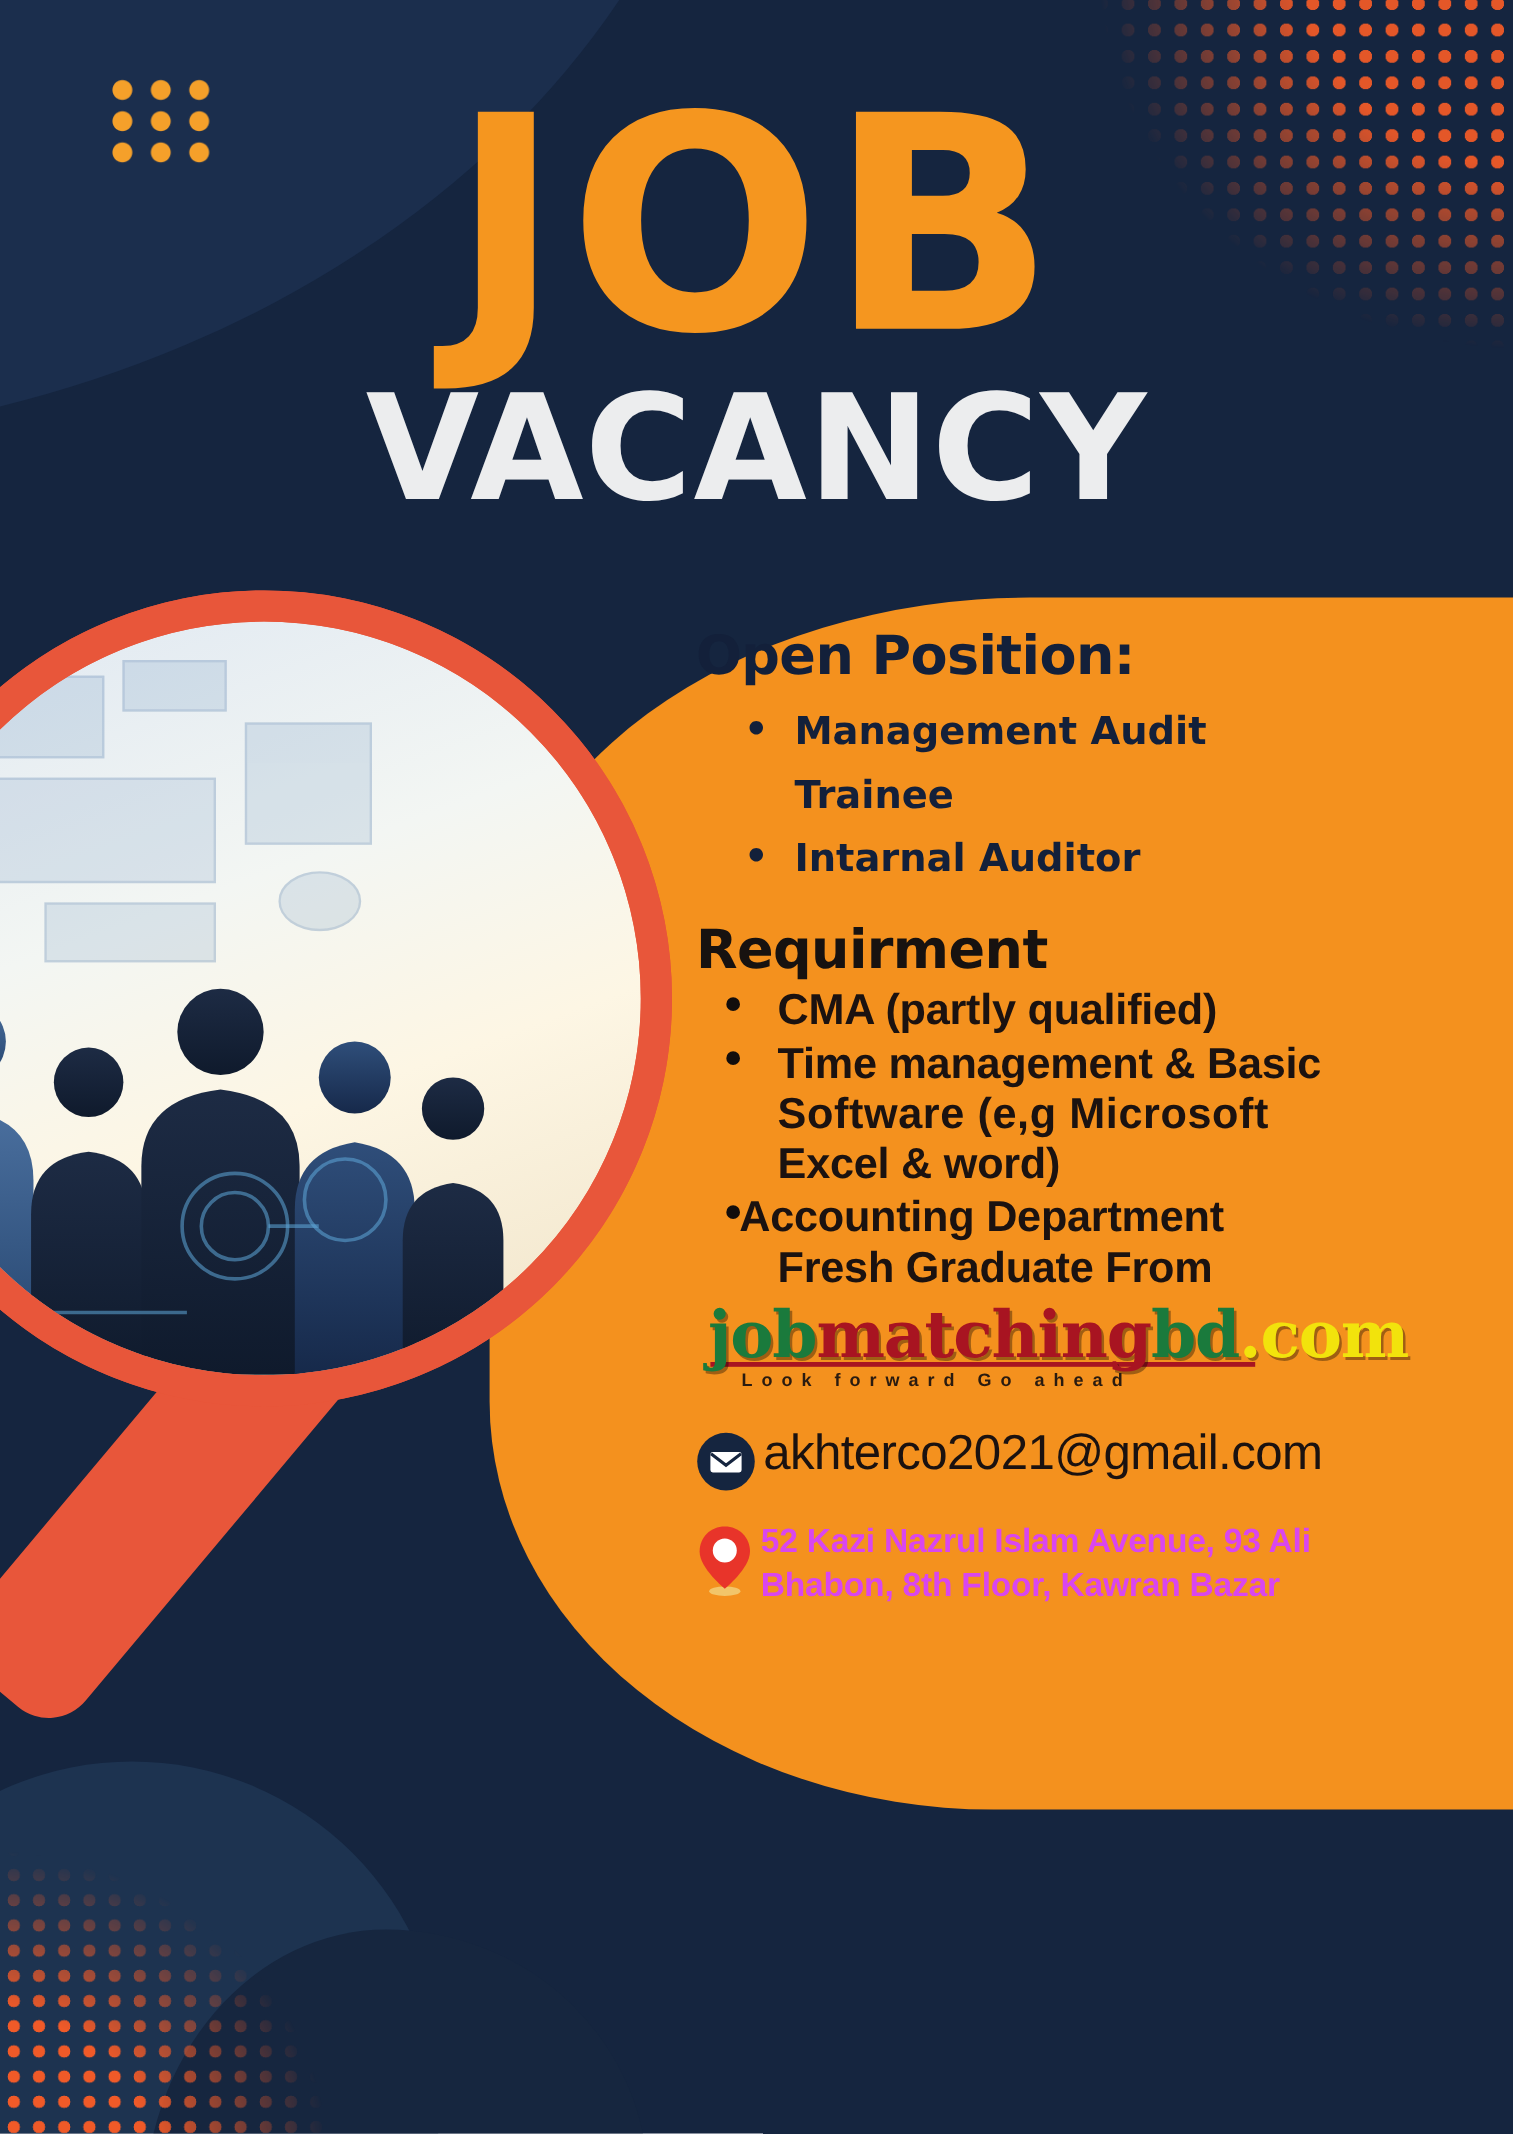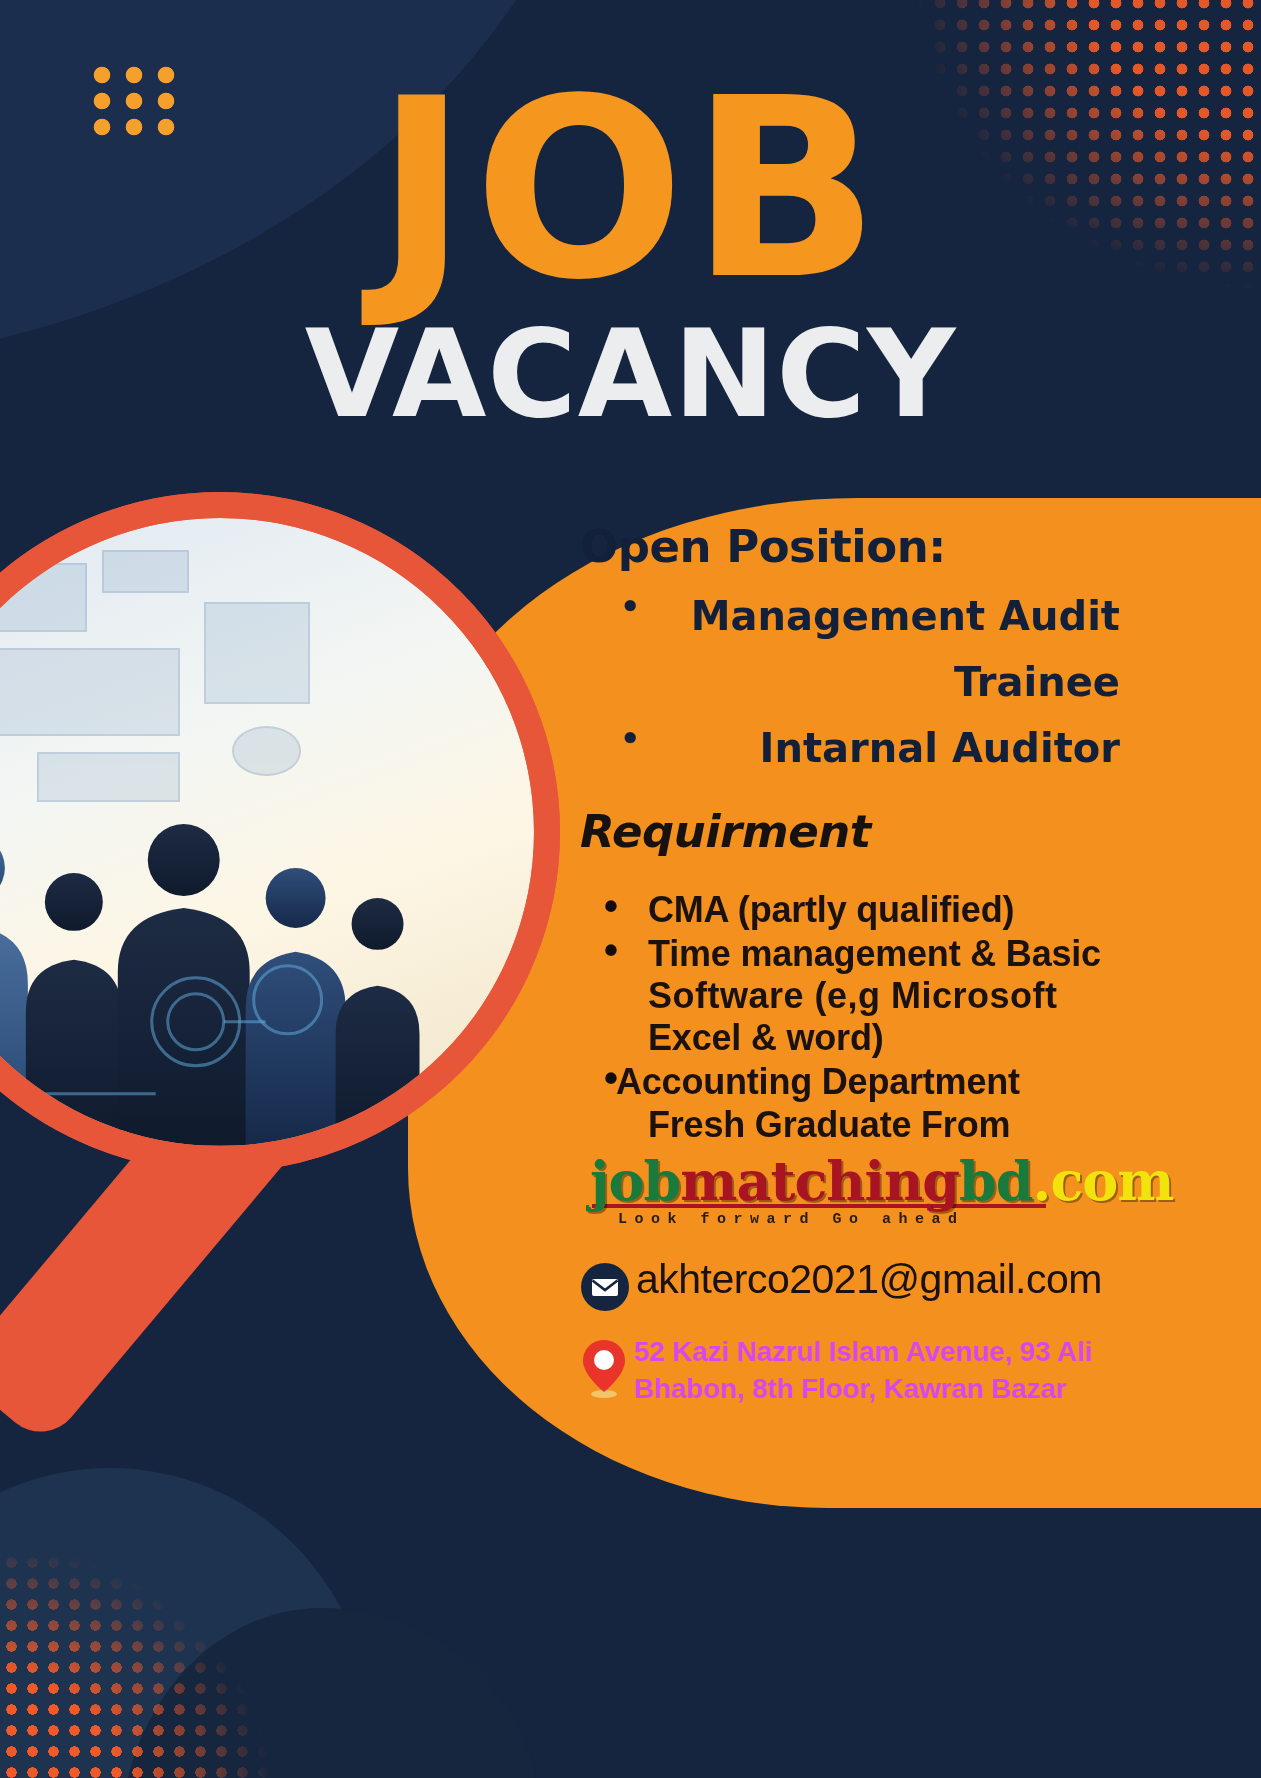--- a/index.html
+++ b/index.html
@@ -147,44 +147,42 @@
     margin: 0 0 10px 0;
   }
   ul.positions {
     list-style: none;
     margin: 0 0 24px 0;
     padding: 0 0 0 40px;
   }
   ul.positions li {
     position: relative;
     font-family: "DejaVu Sans", sans-serif;
-    font-size: 40px;
+    font-size: 32px;
     font-weight: 700;
     color: #13203a;
     line-height: 1.65;
     padding-left: 42px;
-    text-align: right;
   }
   ul.positions li::before {
     content: "\2022";
     position: absolute;
     left: 0;
     top: -2px;
     font-size: 32px;
     color: #13203a;
   }
 
   .requirement-title {
     font-family: "DejaVu Sans", sans-serif;
     font-size: 45px;
     font-weight: 700;
     color: #171210;
     letter-spacing: -0.5px;
-    margin: 10px 0 31px 0;
-    font-style: italic;
+    margin: 10px 0 2px 0;
   }
   ul.requirements {
     list-style: none;
     margin: 0;
     padding: 0 0 0 20px;
   }
   ul.requirements li {
     position: relative;
     font-family: "Liberation Sans", sans-serif;
     font-size: 36px;
@@ -227,21 +225,21 @@
   .brand-word .s-matching { color: #a81421; }
   .brand-word .s-bd { color: #1a7a3c; }
   .brand-word .s-dotcom { color: #f2e30c; }
   .brand-rule {
     height: 4px;
     background: #a81421;
     width: 454px;
     margin: -4px 0 0 2px;
   }
   .brand-tag {
-    font-family: Liberation Mono, monospace;
+    font-family: Liberation Sans, sans-serif;
     font-size: 15px;
     font-weight: 700;
     color: #2a1b10;
     letter-spacing: 7.5px;
     margin-top: 3px;
     padding-left: 28px;
   }
 
   
   .contact {

